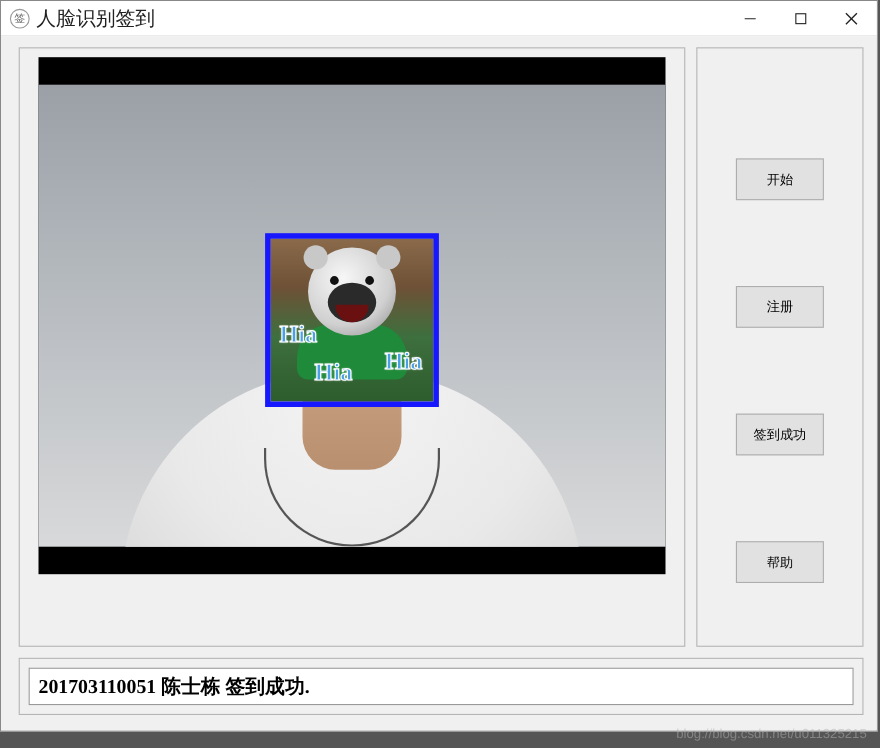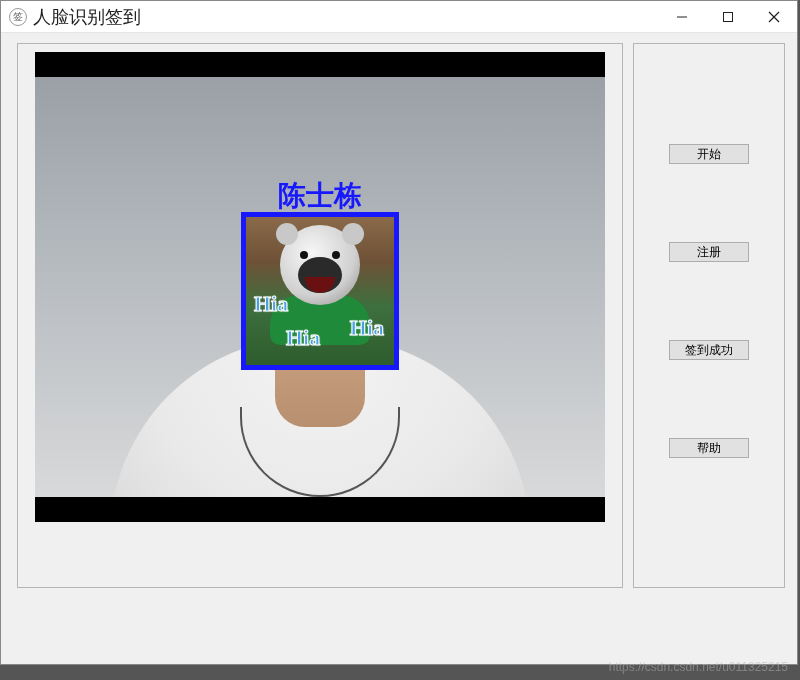--- a/index.html
+++ b/index.html
@@ -217,21 +217,21 @@
       border: 1px solid #b5b5b5;
       background: #f0f0f0;
       display: flex;
       flex-direction: column;
       align-items: center;
       padding-top: 100px;
       gap: 78px;
     }
     .btn {
       width: 80px;
-      height: 20px;
+      height: 38px;
       font-size: 12px;
       background: #e1e1e1;
       border: 1px solid #adadad;
       color: #000;
       cursor: pointer;
     }
     .status-panel {
       border: 1px solid #b5b5b5;
       background: #f0f0f0;
       padding: 8px;
@@ -290,21 +290,20 @@
     <div class="upper">
       <div class="video-panel">
         <div class="video-frame">
           <div class="video-content">
             <div class="person">
               <div class="shoulders"></div>
               <div class="neck"></div>
               <div class="necklace"></div>
             </div>
 
-            <div class="name-label">陈士栋</div>
 
             <div class="face-box">
               <div class="bear">
                 <div class="bear-head">
                   <div class="bear-ear l"></div>
                     <div class="bear-ear r"></div>
                   <div class="bear-eye l"></div>
                     <div class="bear-eye r"></div>
                   <div class="bear-snout"></div>
                   <div class="bear-mouth"></div>
@@ -320,16 +319,19 @@
       </div>
 
       <div class="side-panel">
         <button class="btn">开始</button>
         <button class="btn">注册</button>
         <button class="btn">签到成功</button>
         <button class="btn">帮助</button>
       </div>
     </div>
 
+    <div class="status-panel">
+      <div class="status-box">201703110051 陈士栋 签到成功.</div>
+    </div>
   </div>
 </div>
 
-<div class="watermark">https://csdn.csdn.net/u011325215</div>
+<div class="watermark">blog://blog.csdn.net/u011325215</div>
 
 </body></html>

